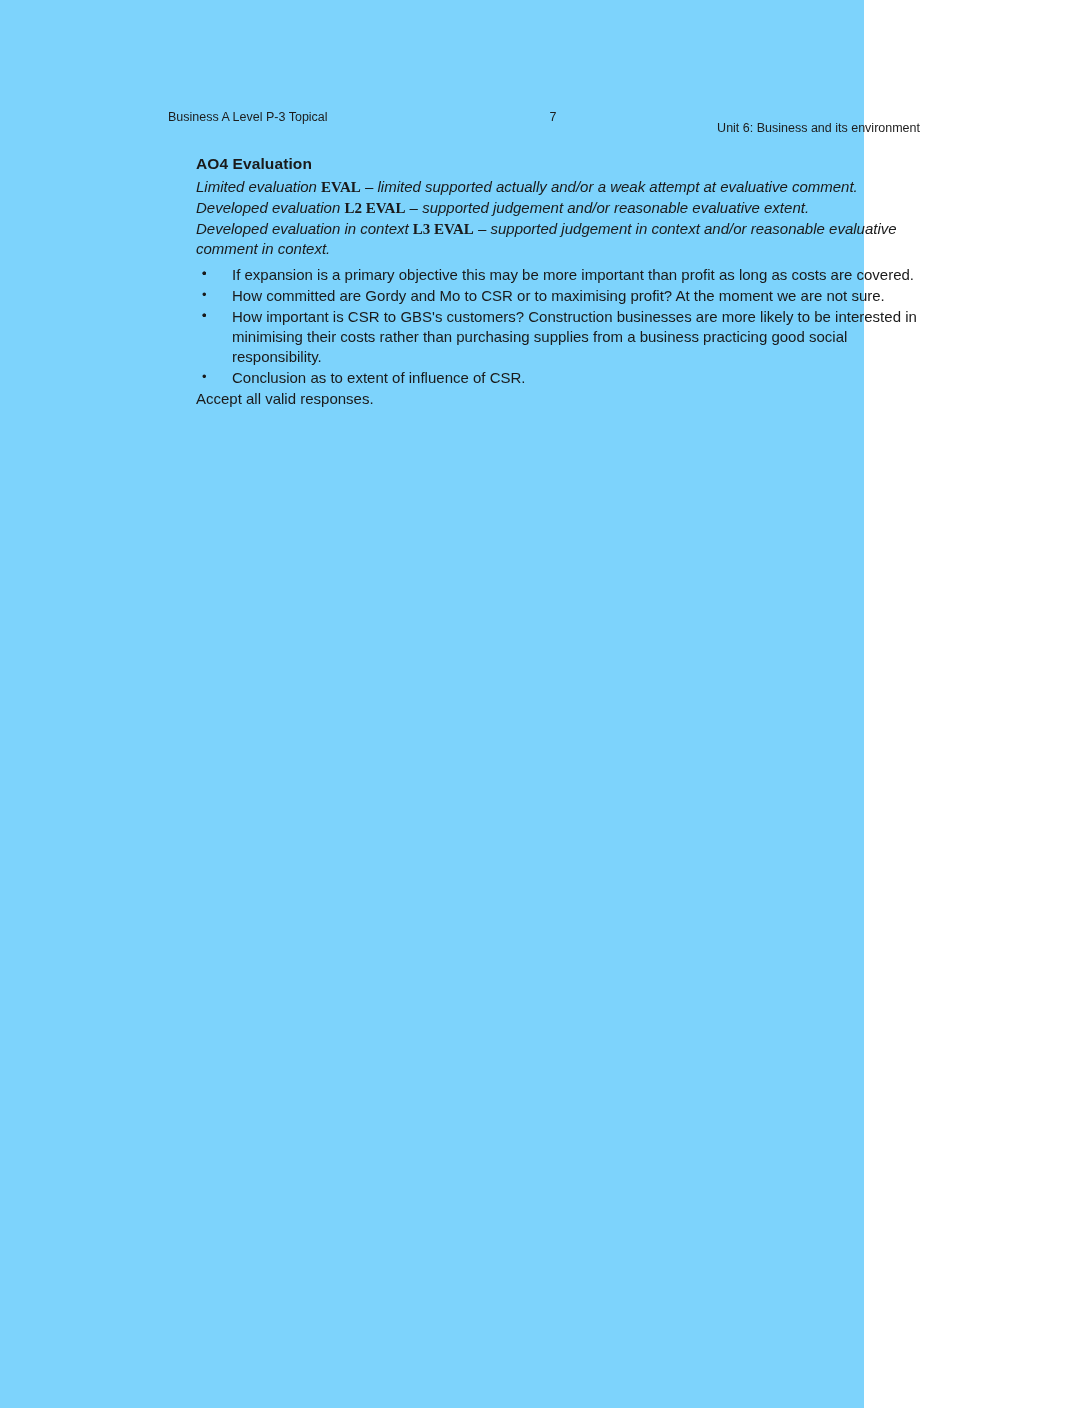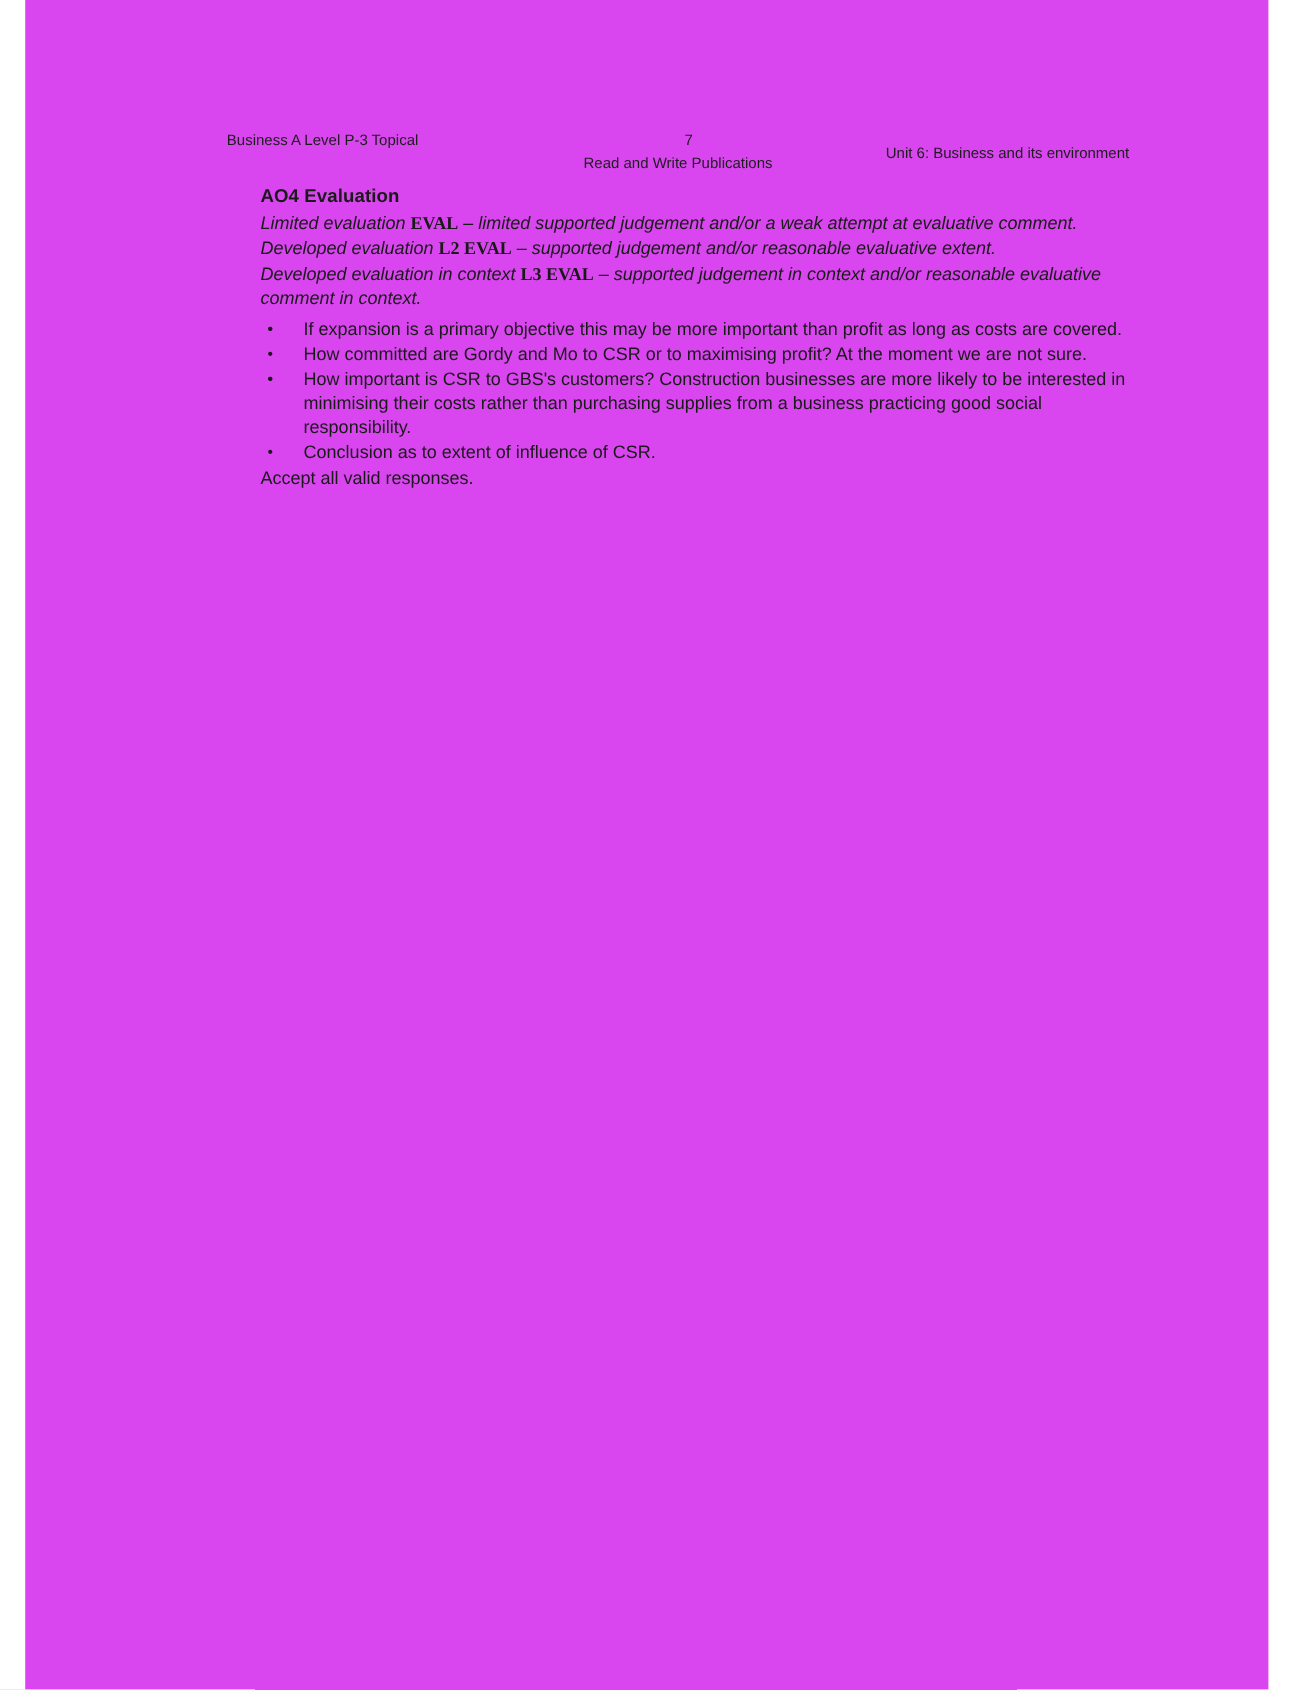--- a/index.html
+++ b/index.html
@@ -10,24 +10,23 @@
   body {
     width: 1088px;
     height: 1408px;
     font-family: "Liberation Sans", sans-serif;
     color: #1a1a1a;
     position: relative;
     overflow: hidden;
   }
   .page {
     position: relative;
-    width: 1036px;
+    width: 864px;
     height: 1408px;
-    background: #d946ef;
-    margin-left: 21px;
+    background: #7dd3fc;
   }
   
   .header {
     position: absolute;
     top: 110px;
     left: 168px;
     width: 752px;
     height: 32px;
     font-size: 12.5px;
     color: #1d1d1d;
@@ -112,29 +111,28 @@
 </style>
 </head>
 <body>
 
 <div class="page">
 
   <div class="header">
     <div class="header-left">Business A Level P-3 Topical</div>
     <div class="header-page-number">7</div>
     <div class="header-right">Unit 6: Business and its environment</div>
-    <div class="header-sub">Read and Write Publications</div>
   </div>
 
   <div class="content">
 
     <div class="section-title">AO4 Evaluation</div>
 
     <div class="italic-block">
-      <p><span>Limited evaluation </span><span class="b">EVAL</span><span> – limited supported judgement and/or a weak attempt at evaluative comment.</span></p>
+      <p><span>Limited evaluation </span><span class="b">EVAL</span><span> – limited supported actually and/or a weak attempt at evaluative comment.</span></p>
       <p><span>Developed evaluation </span><span class="b">L2 EVAL</span><span> – supported judgement and/or reasonable evaluative extent.</span></p>
       <p><span>Developed evaluation in context </span><span class="b">L3 EVAL</span><span> – supported judgement in context and/or reasonable evaluative comment in context.</span></p>
     </div>
 
     <ul class="bullets">
       <li><span class="dot">•</span></li>
       <li><span class="dot">•</span><span>If expansion is a primary objective this may be more important than profit as long as costs are covered.</span></li>
       <li><span class="dot">•</span><span>How committed are Gordy and Mo to CSR or to maximising profit? At the moment we are not sure.</span></li>
       <li><span class="dot">•</span></li>
       <li><span class="dot">•</span><span>How important is CSR to GBS's customers? Construction businesses are more likely to be interested in minimising their costs rather than purchasing supplies from a business practicing good social responsibility.</span></li>

